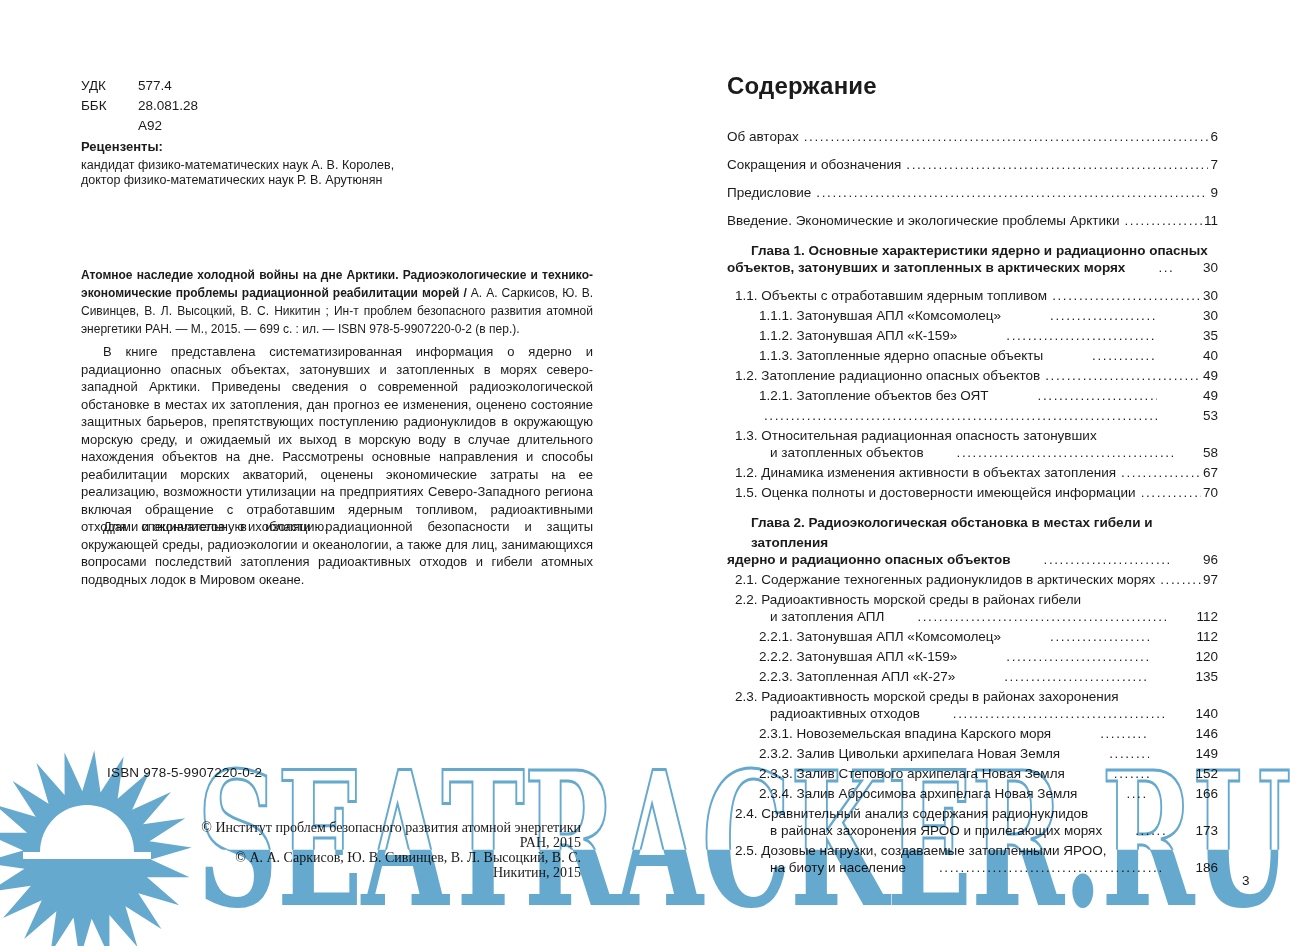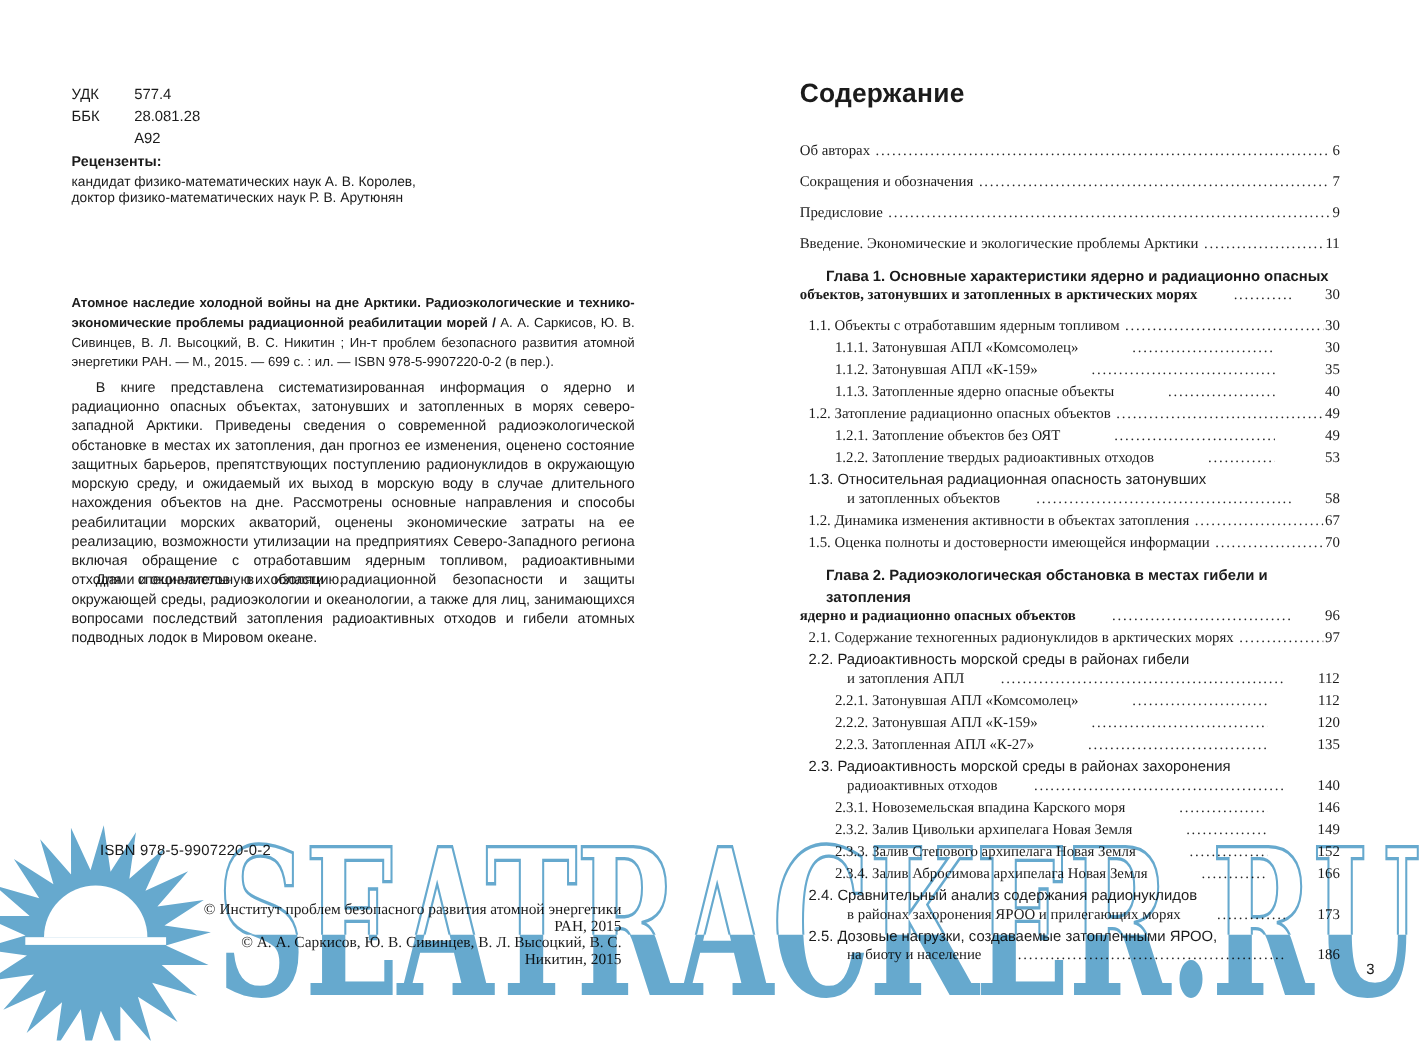--- a/index.html
+++ b/index.html
@@ -24,21 +24,21 @@
     text-align:justify;text-indent:22px;}
   #annotation1{top:343px;}
   #annotation2{top:518px;}
   #isbn-bottom{left:91px;top:765px;font-size:13.5px;letter-spacing:.2px;}
   #copyrights{left:165px;top:820px;width:400px;text-align:right;
     font-family:"Liberation Serif",serif;font-size:14px;line-height:15px;}
 
   
   #toc-title{left:727px;top:72px;font-size:24px;font-weight:bold;letter-spacing:.2px;}
   #toc{left:727px;top:119px;width:491px;font-size:13.5px;}
-  .toc-row{display:flex;align-items:flex-start;line-height:20px;font-family:Liberation Serif, serif;}
+  .toc-row{display:flex;align-items:flex-start;line-height:20px;}
   .toc-line1{line-height:20px;}
   .l2{margin-top:-3px;gap:28px;}
   .gap{margin-top:8px;}
   .chapter-gap{margin-top:10px;padding-left:24px;}
   .ind1{padding-left:8px;}
   .ind2{padding-left:32px;gap:44px;}
   .hang1{padding-left:43px;}
   .hang0{padding-left:0;}
   .bold{font-weight:bold;}
   .toc-text{white-space:nowrap;}
@@ -56,21 +56,21 @@
     font-family:"DejaVu Serif",serif;font-weight:bold;
     font-size:185px;line-height:185px;letter-spacing:-2px;
     transform-origin:left top;}
   .wm-outline{color:#ffffff;-webkit-text-stroke:3px var(--wm);
     clip-path:inset(0 0 45% 0);}
   .wm-solid{color:var(--wm);clip-path:inset(55% 0 0 0);}
 </style>
 </head>
 <body>
 
-<div class="abs" id="left-page" style="left:0;top:0;width:645px;height:752px;">
+<div class="abs" id="left-page" style="left:16px;top:0;width:645px;height:752px;">
   <div class="abs" id="imprint">
     <span>УДК</span>
     <span>577.4</span>
     <span>ББК</span>
     <span>28.081.28</span>
     <span></span>
     <span>А92</span>
   </div>
 
   <div class="abs" id="reviewers">
@@ -147,21 +147,20 @@
       <div class="toc-text">1.2. Затопление радиационно опасных объектов</div>
       <div class="leader">............................................................................................................................................................................................................................</div>
       <div class="pg">49</div>
     </div>
     <div class="toc-row ind2">
       <div class="toc-text">1.2.1. Затопление объектов без ОЯТ</div>
       <div class="leader">............................................................................................................................................................................................................................</div>
       <div class="pg">49</div>
     </div>
     <div class="toc-row ind2">
-      <div class="toc-text">1.2.2. Затопление твердых радиоактивных отходов</div>
       <div class="leader">............................................................................................................................................................................................................................</div>
       <div class="pg">53</div>
     </div>
     <div class="toc-line1 ind1">1.3. Относительная радиационная опасность затонувших</div>
     <div class="toc-row hang1 l2">
       <div class="toc-text">и затопленных объектов</div>
       <div class="leader">............................................................................................................................................................................................................................</div>
       <div class="pg">58</div>
     </div>
     <div class="toc-row ind1">

